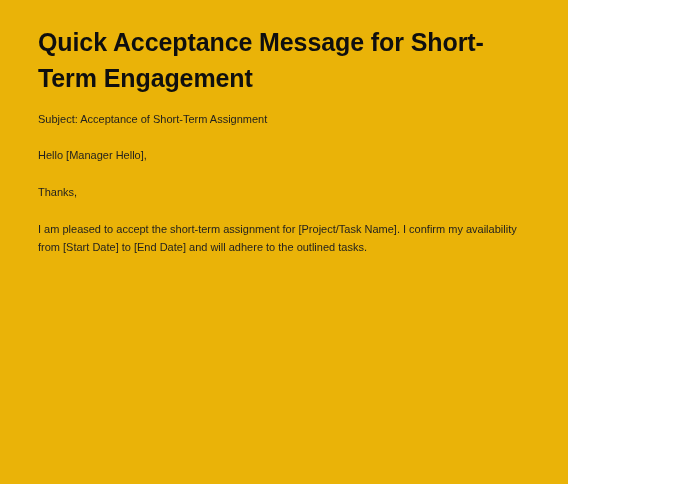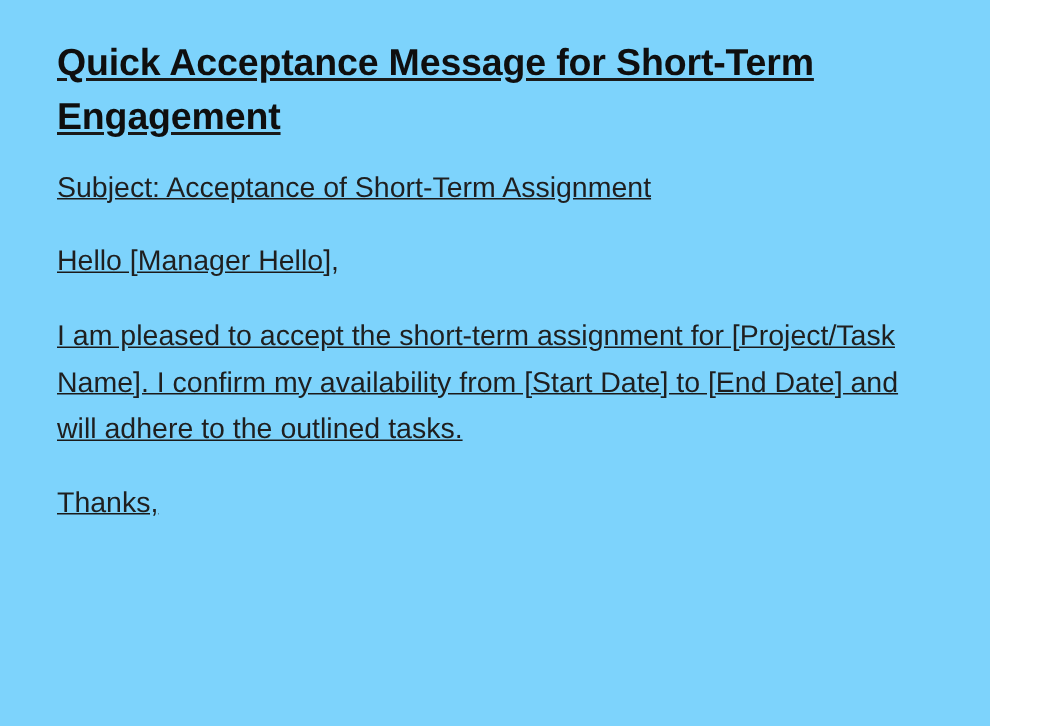--- a/index.html
+++ b/index.html
@@ -9,52 +9,51 @@
   }
   body {
     width: 700px;
     height: 484px;
     font-family: "Liberation Sans", sans-serif;
     color: #1a1a1a;
     overflow: hidden;
   }
   .page {
     box-sizing: border-box;
-    width: 660px;
+    width: 568px;
     height: 484px;
     padding: 24px 38px 10px 38px;
-    background: #7dd3fc;
-    text-decoration: underline;
+    background: #eab308;
   }
   .doc-title {
     font-size: 25px;
     line-height: 1.45;
     font-weight: bold;
     color: #0f0f0f;
     margin: 0 0 14px 0;
     letter-spacing: -0.1px;
     max-width: 560px;
   }
   .doc-body {
-    font-size: 19px;
+    font-size: 11px;
     line-height: 1.62;
     color: #1f1f1f;
   }
   .para {
     margin: 0 0 19px 0;
     max-width: 605px;
   }
   .para:last-child {
     margin-bottom: 0;
   }
 </style>
 </head>
 <body>
 
 <div class="page">
   <h1 class="doc-title">Quick Acceptance Message for Short-Term Engagement</h1>
   <div class="doc-body">
     <p class="para">Subject: Acceptance of Short-Term Assignment</p>
     <p class="para">Hello [Manager Hello],</p>
+    <p class="para">Thanks,</p>
     <p class="para">I am pleased to accept the short-term assignment for [Project/Task Name]. I confirm my availability from [Start Date] to [End Date] and will adhere to the outlined tasks.</p>
-    <p class="para">Thanks,</p>
   </div>
 </div>
 
 </body></html>

